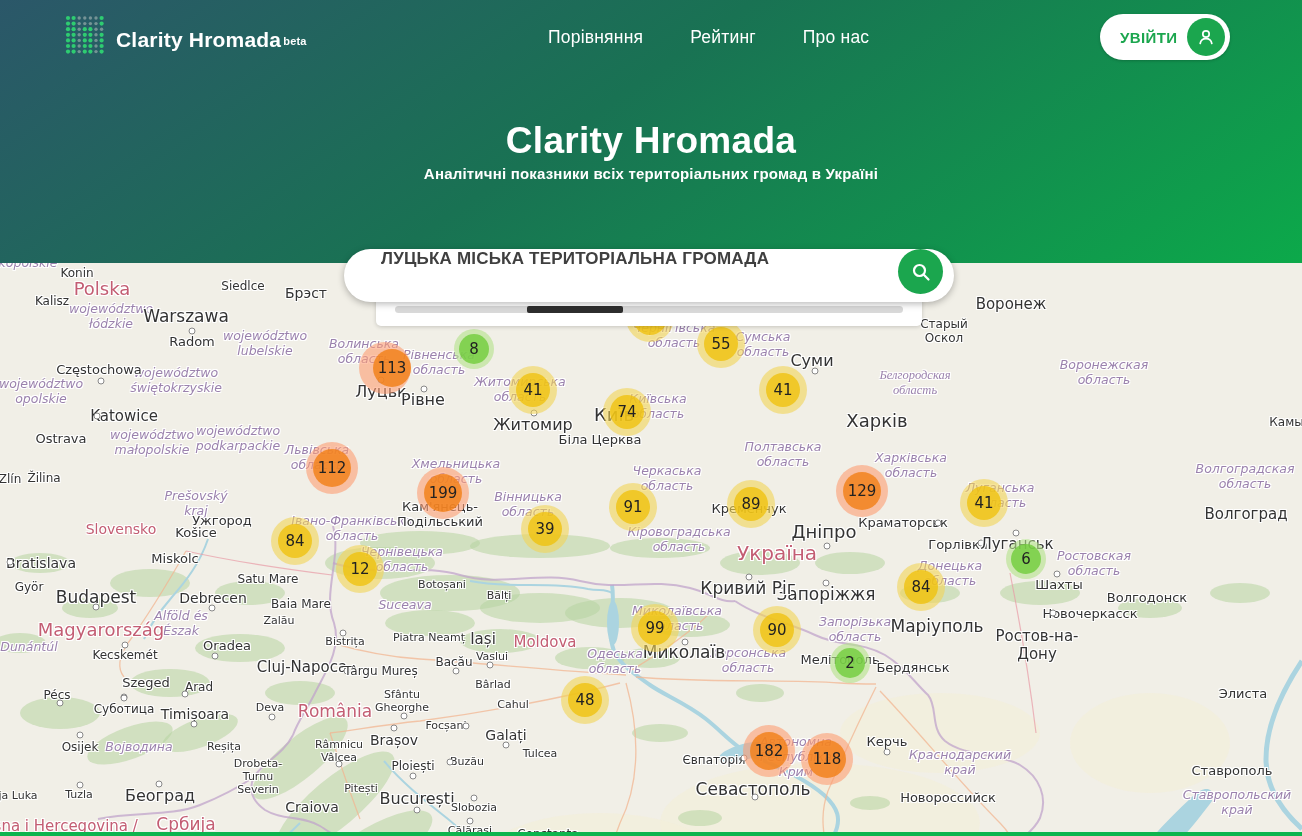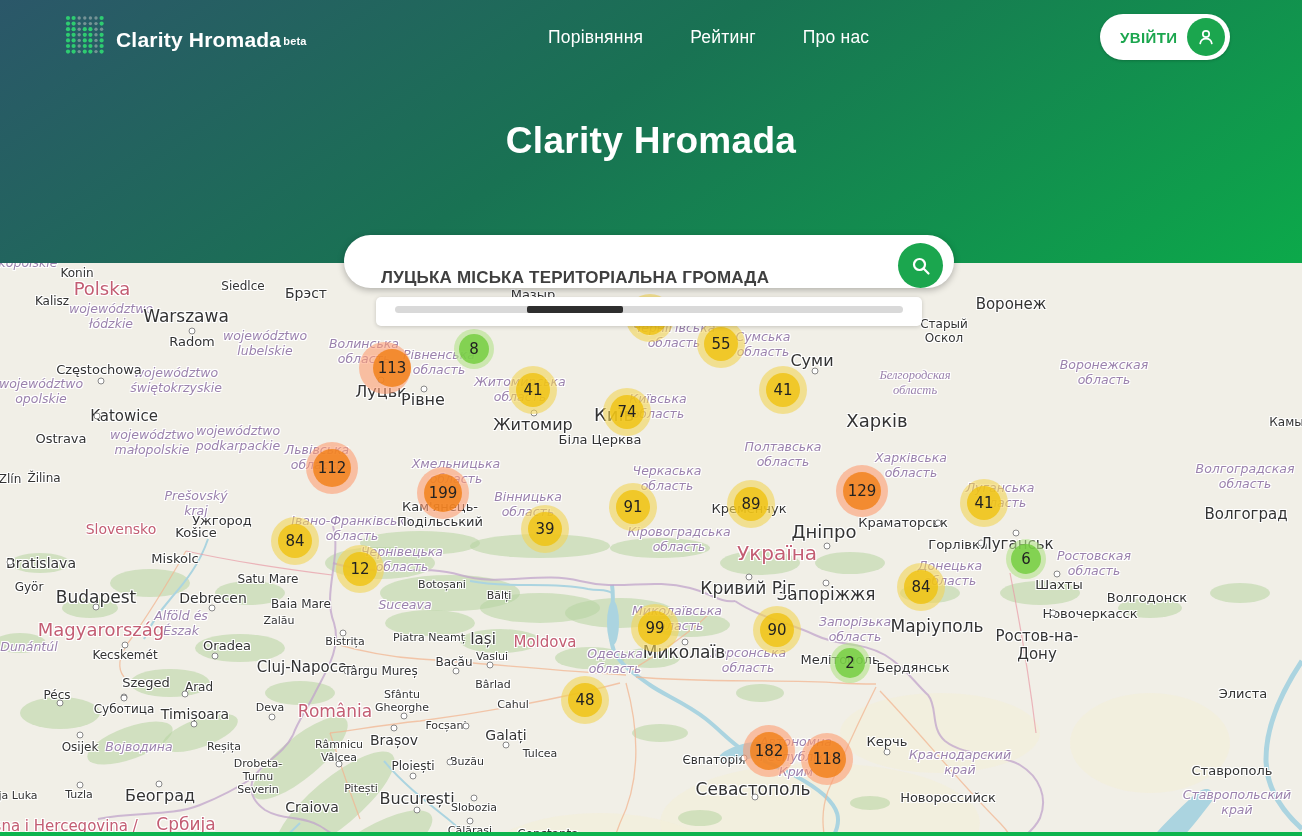--- a/index.html
+++ b/index.html
@@ -23,22 +23,22 @@
   .nav a{color:#fff;text-decoration:none;font-size:17.5px;letter-spacing:.2px;cursor:pointer;}
   .login-btn{position:absolute;right:72px;top:14px;height:46px;min-width:130px;background:#fff;border:none;
     border-radius:23px;display:flex;align-items:center;gap:10px;padding:4px 4px 4px 20px;cursor:pointer;
     box-shadow:0 1px 3px rgba(0,0,0,.2);}
   .login-btn span{color:var(--accent-green);font-weight:bold;font-size:15px;letter-spacing:.4px;}
   .login-avatar{width:38px;height:38px;border-radius:50%;background:var(--accent-green);display:flex;align-items:center;justify-content:center;}
   .hero-title{position:absolute;left:0;top:120px;width:100%;text-align:center;color:#fff;font-size:37px;font-weight:bold;letter-spacing:.3px;}
   .hero-sub{position:absolute;left:0;top:165px;width:100%;text-align:center;color:#fff;font-size:15px;font-weight:bold;letter-spacing:.2px;}
 
   
-  .search-wrap{position:absolute;left:344px;top:235px;width:610px;height:53px;background:#fff;border-radius:27px;
-    z-index:12;display:flex;align-items:flex-end;box-shadow:0 2px 7px rgba(0,0,0,.28);}
+  .search-wrap{position:absolute;left:344px;top:249px;width:610px;height:53px;background:#fff;border-radius:27px;
+    z-index:12;display:flex;align-items:flex-start;box-shadow:0 2px 7px rgba(0,0,0,.28);}
   .search-input{flex:1;border:none;outline:none;background:transparent;margin-left:37px;font-size:17px;font-weight:bold;
     color:#3f3f3f;letter-spacing:.2px;font-family:"Liberation Sans",sans-serif;}
   .search-btn{width:45px;height:45px;border-radius:50%;background:var(--accent-green);border:none;margin-right:11px;
     display:flex;align-items:center;justify-content:center;cursor:pointer;}
   .dropdown{position:absolute;left:376px;top:297px;width:546px;height:29px;background:#fff;border-radius:5px;
     z-index:11;box-shadow:0 1px 4px rgba(0,0,0,.18);padding:9px 19px 0 19px;}
   .scroll-track{width:100%;height:7px;background:#d9d9d9;border-radius:4px;position:relative;}
   .scroll-thumb{position:absolute;left:132px;top:0;width:96px;height:7px;background:var(--scroll-thumb);border-radius:2px;cursor:pointer;}
 
   
@@ -576,20 +576,21 @@
       <span>УВІЙТИ</span>
       <span class="login-avatar">
         <svg width="20" height="20" viewBox="0 0 20 20" fill="none" stroke="#ffffff" stroke-width="1.7" stroke-linecap="round">
           <circle cx="10" cy="7" r="3.2"></circle>
           <path d="M4.2,16.5 C4.8,12.8 7.2,11.6 10,11.6 C12.8,11.6 15.2,12.8 15.8,16.5"></path>
         </svg>
       </span>
     </button>
   </div>
   <div class="hero-title">Clarity Hromada</div>
+  <div class="hero-sub">Аналітичні показники всіх територіальних громад в Україні</div>
 </div>
 
 <div class="search-wrap">
   <input class="search-input" type="text" value="ЛУЦЬКА МІСЬКА ТЕРИТОРІАЛЬНА ГРОМАДА" style="">
   <button class="search-btn">
     <svg width="22" height="22" viewBox="0 0 22 22" fill="none" stroke="#ffffff" stroke-width="2.2" stroke-linecap="round">
       <circle cx="9.5" cy="9.5" r="5.5"></circle>
       <line x1="13.8" y1="13.8" x2="18.5" y2="18.5"></line>
     </svg>
   </button>

